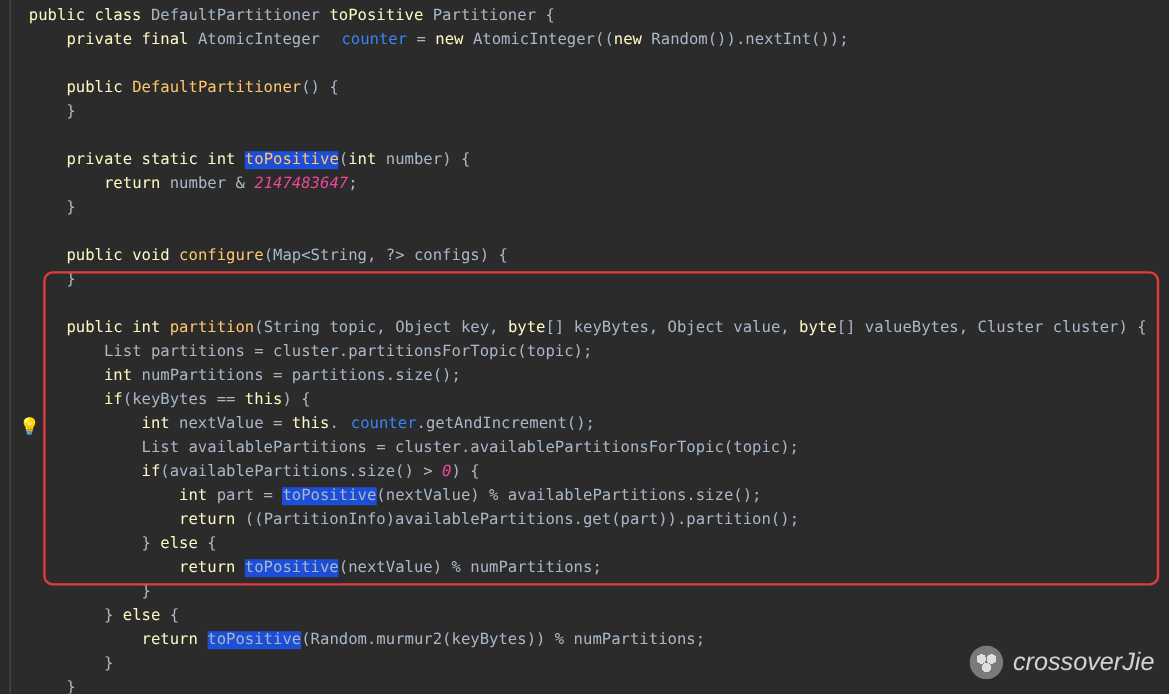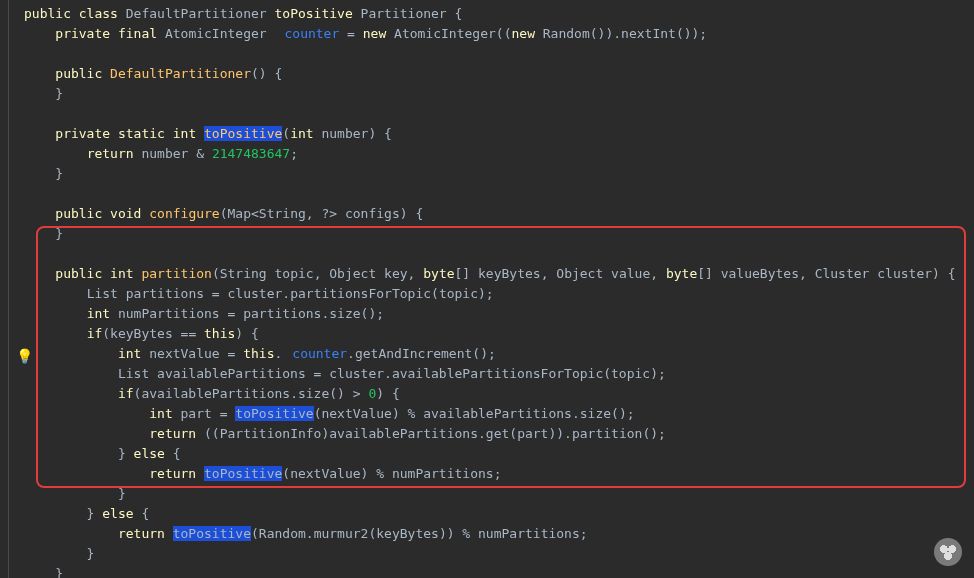--- a/index.html
+++ b/index.html
@@ -38,21 +38,21 @@
   .bulb {
     position: absolute;
     left: 16px;
     top: 346px;
     font-size: 14px;
     color: #ffc66d;
   }
   .kw { color: #fef9c3; }
   .cls { color: #a9b7c6; }
   .method-decl { color: #ffc66d; }
-  .num { color: #22c55e; }
+  .num { color: #ec4899; font-style: italic; }
   .field { color: #3b82f6; margin-left: 10px; }
   .param { color: #a9b7c6; }
   .ident { color: #a9b7c6; }
   .hl { background: #1d4ed8; }
   .highlight-box {
     position: absolute;
     border: 2px solid #e03c3c;
     border-radius: 8px;
     left: 36px;
     top: 226px;
@@ -124,13 +124,14 @@
 <span class="line">    }</span>
 
 
 
 </pre></div>
 
 <div class="highlight-box"></div>
 
 <div class="watermark">
   <span class="wicon"></span>
+  <span>crossoverJie</span>
 </div>
 
 </body></html>

